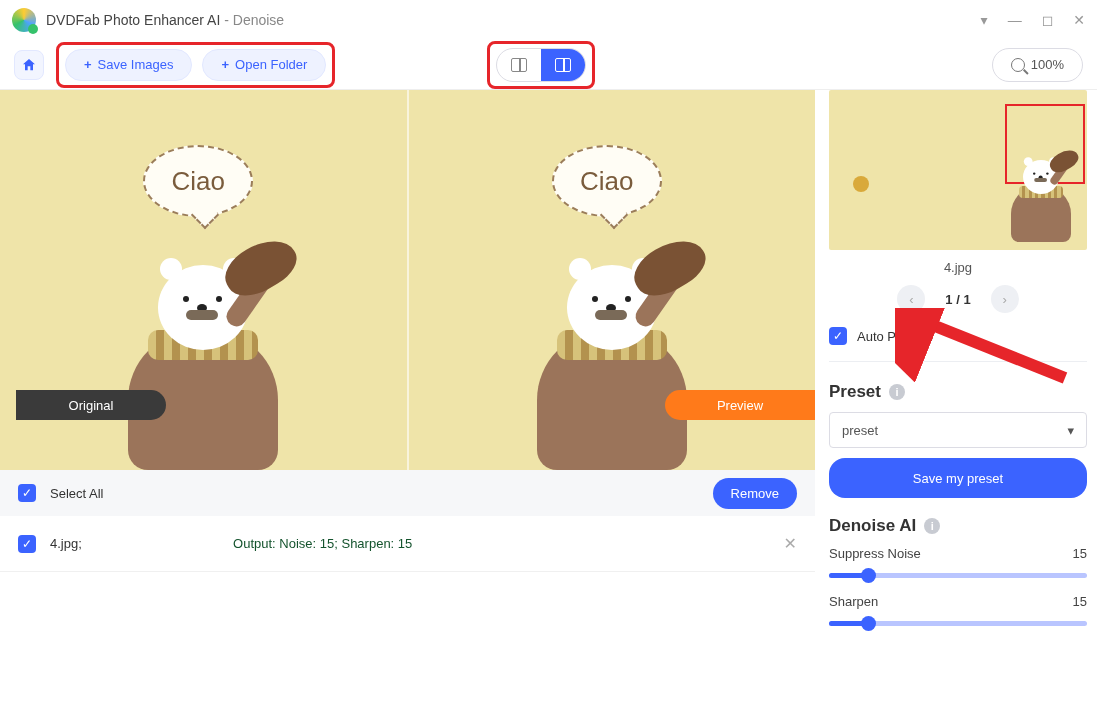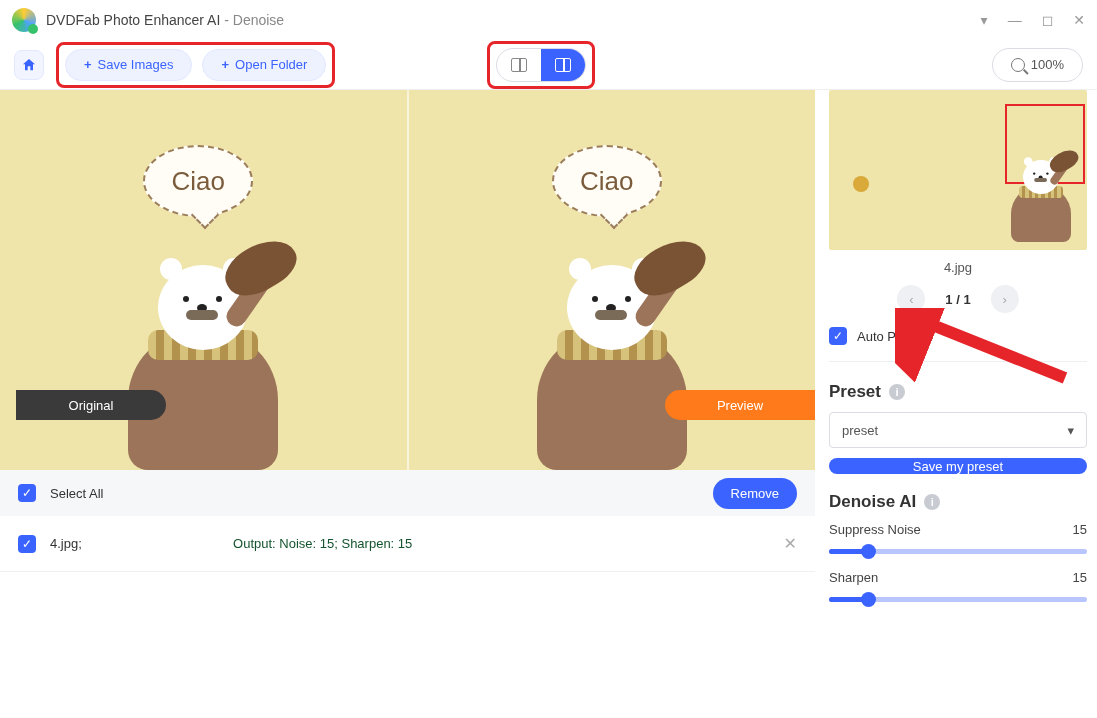--- a/index.html
+++ b/index.html
@@ -75,21 +75,21 @@
   .pager{ display:flex; align-items:center; justify-content:center; gap:20px;}
   .pager .btn{ width:28px;height:28px;border-radius:50%;background:#eef0f4;color:#aaa;display:flex;align-items:center;justify-content:center;cursor:pointer;}
   .pager .ct{ font-weight:bold; }
   .autop{ display:flex; align-items:center; gap:10px; padding:4px 0;}
   .arrow{ position:absolute; pointer-events:none; }
 
   .sec-title{ font-weight:bold; font-size:17px; display:flex; align-items:center; gap:8px; margin-top:8px;}
   .info-i{ width:16px;height:16px;border-radius:50%;background:#c8cbd2;color:#fff;font-size:11px;display:flex;align-items:center;justify-content:center;}
   .select{ height:36px; border:1px solid #dcdce4; border-radius:4px; display:flex; align-items:center; padding:0 12px; color:#555; justify-content:space-between; cursor:pointer;}
   .two-btn{ display:flex; gap:14px; }
-  .rbtn{ flex:1; background:#3b63ff; color:#fff; height:16px; border-radius:16px; display:flex; align-items:center; justify-content:center; cursor:pointer; font-size:13px;}
+  .rbtn{ flex:1; background:#3b63ff; color:#fff; height:40px; border-radius:16px; display:flex; align-items:center; justify-content:center; cursor:pointer; font-size:13px;}
   .slider-row{ display:flex; align-items:center; justify-content:space-between; font-size:13px; color:#444;}
   .slider{ height:5px; background:#b9c5ff; border-radius:3px; position:relative; margin:2px 0 6px 0;}
   .slider .fill{ position:absolute; left:0; top:0; bottom:0; background:#3b63ff; border-radius:3px;}
   .slider .dot{ position:absolute; top:-5px; width:15px; height:15px; border-radius:50%; background:#3b63ff;}
   .save-wrap{ margin-top:auto; border:3px solid #e6252a; border-radius:8px; padding:5px;}
   .save-btn{ background:#3b63ff; color:#fff; height:40px; border-radius:20px; display:flex; align-items:center; justify-content:center; font-size:15px; font-weight:500; cursor:pointer;}
   hr.sep{ border:none;border-top:1px solid #eceef2; margin:2px 0;}
 </style>
 </head>
 <body>

